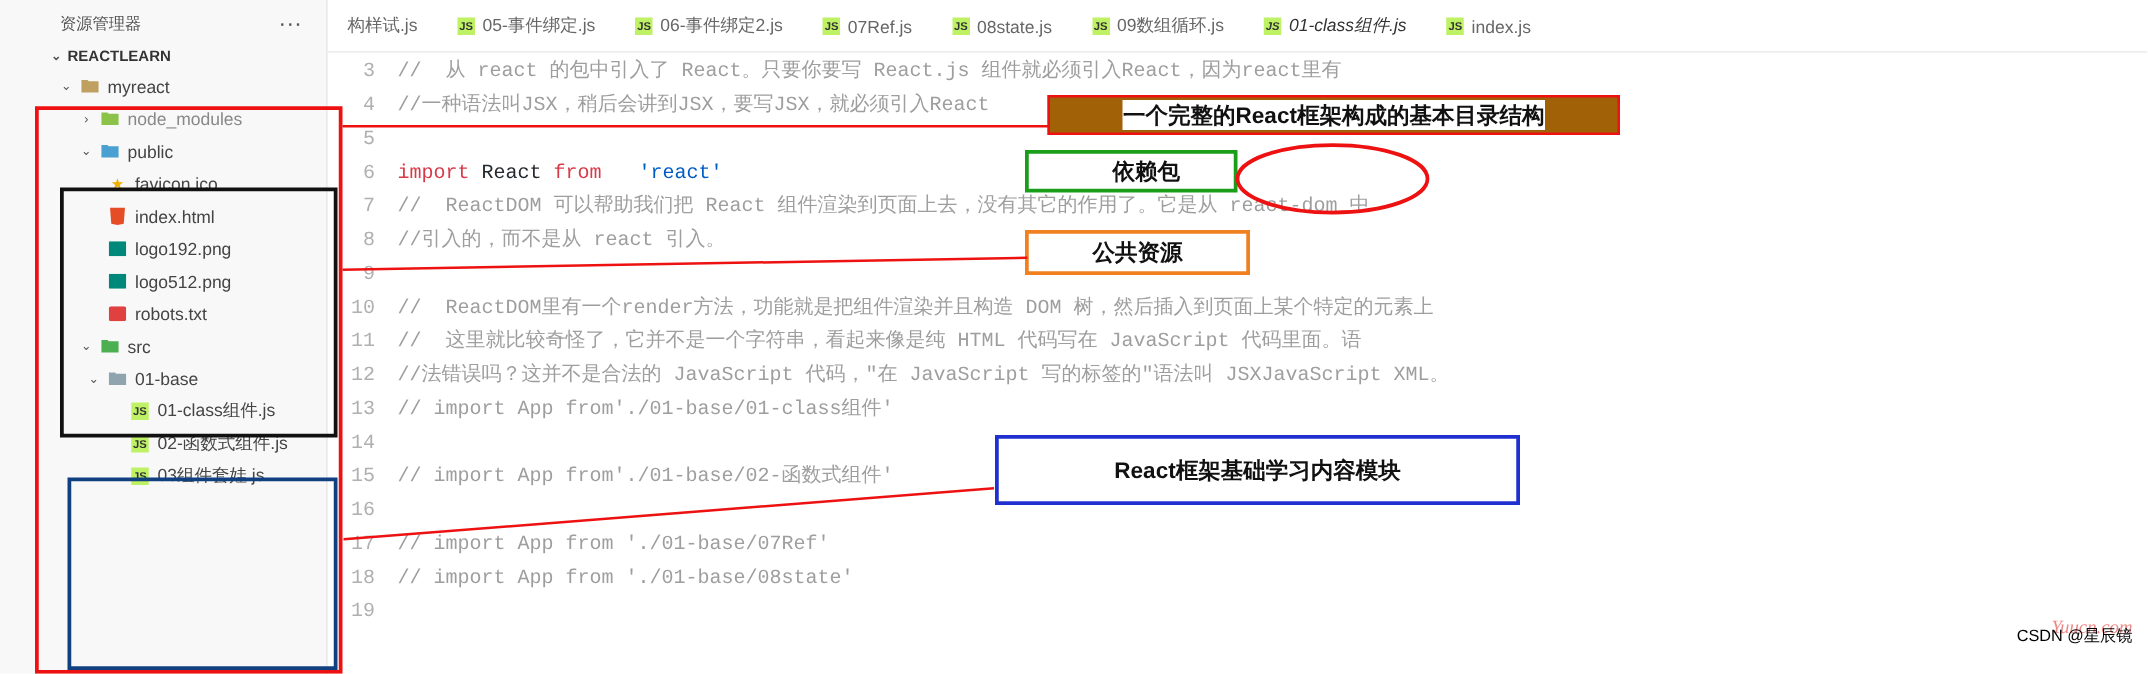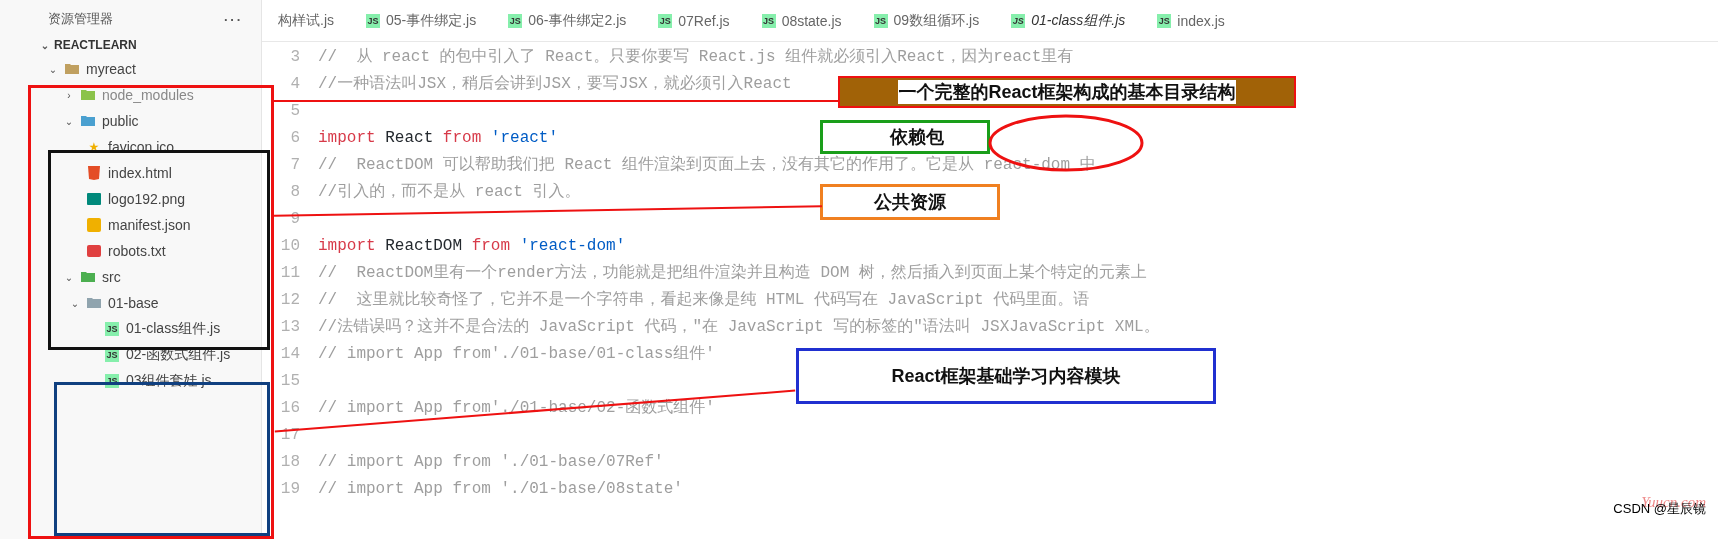--- a/index.html
+++ b/index.html
@@ -23,24 +23,24 @@
   .tab.active { color: #333; font-style: italic; }
   .tab-ico { width: 16px; height: 16px; display: inline-flex; align-items: center; justify-content: center; }
   .editor { flex: 1; display: flex; font-family: Consolas, "Courier New", monospace; font-size: 16px; line-height: 27px; padding-top: 2px; position: relative; }
   .gutter { width: 56px; text-align: right; padding-right: 18px; color: #b0b0b0; user-select: none; }
   .gutter div { height: 27px; }
   .code { flex: 1; color: #888; }
   .code-line { height: 27px; white-space: pre; }
   .kw-import { color: #d73a49; font-weight: 500; }
   .kw-from { color: #d73a49; font-weight: 500; }
   .ident { color: #24292e; }
-  .str { color: #005cc5; }
+  .str { color: #005cc5; margin-left: 20px; }
   .cmt { color: #9e9e9e; }
   
-  .js-ico { background: #86efac; width: 14px; height: 14px; display:inline-flex; align-items:center; justify-content:center; font-size:9px; font-weight:bold; color:#333; }
+  .js-ico { background: #bef264; width: 14px; height: 14px; display:inline-flex; align-items:center; justify-content:center; font-size:9px; font-weight:bold; color:#333; }
   
   .anno { position: absolute; pointer-events: none; }
   .box-red-thick { border: 3px solid #e11; }
   .box-red-thin { border: 2px solid #e11; }
   .box-green { border: 3px solid #1a9e1a; padding-left: 24px; }
   .box-orange { border: 3px solid #f08020; }
   .box-blue { border: 3px solid #2030d0; }
   .box-black { border: 3px solid #111; }
   .box-darkblue { border: 3px solid #104080; }
   .label-text { font-family: "Microsoft YaHei", sans-serif; font-weight: bold; font-size: 18px; color: #111; background: #fff; }
@@ -105,25 +105,25 @@
       <div class="row ind2">
         <span class="ico">
             <svg width="14" height="12" viewBox="0 0 14 12">
               <rect fill="#00897b" width="14" height="12" rx="1"></rect>
             </svg>
           </span>
         <span>logo192.png</span>
       </div>
       <div class="row ind2">
         <span class="ico">
-            <svg width="14" height="14" viewBox="0 0 14 14">
-              <rect fill="#f0b000" width="14" height="14" rx="2"></rect>
-            </svg>
-          </span>
-        <span>manifest.json</span>
+            <svg width="14" height="12" viewBox="0 0 14 12">
+              <rect fill="#00897b" width="14" height="12" rx="1"></rect>
+            </svg>
+          </span>
+        <span>logo512.png</span>
       </div>
       <div class="row ind2">
         <span class="ico">
             <svg width="14" height="12" viewBox="0 0 14 12">
               <rect fill="#e04040" width="14" height="12" rx="2"></rect>
             </svg>
           </span>
         <span>robots.txt</span>
       </div>
       <div class="row ind1">
@@ -221,21 +221,20 @@
           <div>19</div>
       </div>
       <div class="code">
         <div class="code-line cmt">//  从 react 的包中引入了 React。只要你要写 React.js 组件就必须引入React，因为react里有</div>
         <div class="code-line cmt">//一种语法叫JSX，稍后会讲到JSX，要写JSX，就必须引入React</div>
         <div class="code-line"></div>
         <div class="code-line"><span class="kw-import">import</span> <span class="ident">React</span> <span class="kw-from">from</span> <span class="str">'react'</span></div>
         <div class="code-line cmt">//  ReactDOM 可以帮助我们把 React 组件渲染到页面上去，没有其它的作用了。它是从 react-dom 中</div>
         <div class="code-line cmt">//引入的，而不是从 react 引入。</div>
         <div class="code-line"></div>
-        <div class="code-line"><span class="kw-import">import</span> <span class="ident">ReactDOM</span> <span class="kw-from">from</span> <span class="str">'react-dom'</span></div>
         <div class="code-line cmt">//  ReactDOM里有一个render方法，功能就是把组件渲染并且构造 DOM 树，然后插入到页面上某个特定的元素上</div>
         <div class="code-line cmt">//  这里就比较奇怪了，它并不是一个字符串，看起来像是纯 HTML 代码写在 JavaScript 代码里面。语</div>
         <div class="code-line cmt">//法错误吗？这并不是合法的 JavaScript 代码，"在 JavaScript 写的标签的"语法叫 JSXJavaScript XML。</div>
         <div class="code-line cmt">// import App from'./01-base/01-class组件'</div>
         <div class="code-line"></div>
         <div class="code-line cmt">// import App from'./01-base/02-函数式组件'</div>
         <div class="code-line"></div>
         <div class="code-line cmt">// import App from './01-base/07Ref'</div>
         <div class="code-line cmt">// import App from './01-base/08state'</div>
       </div>

